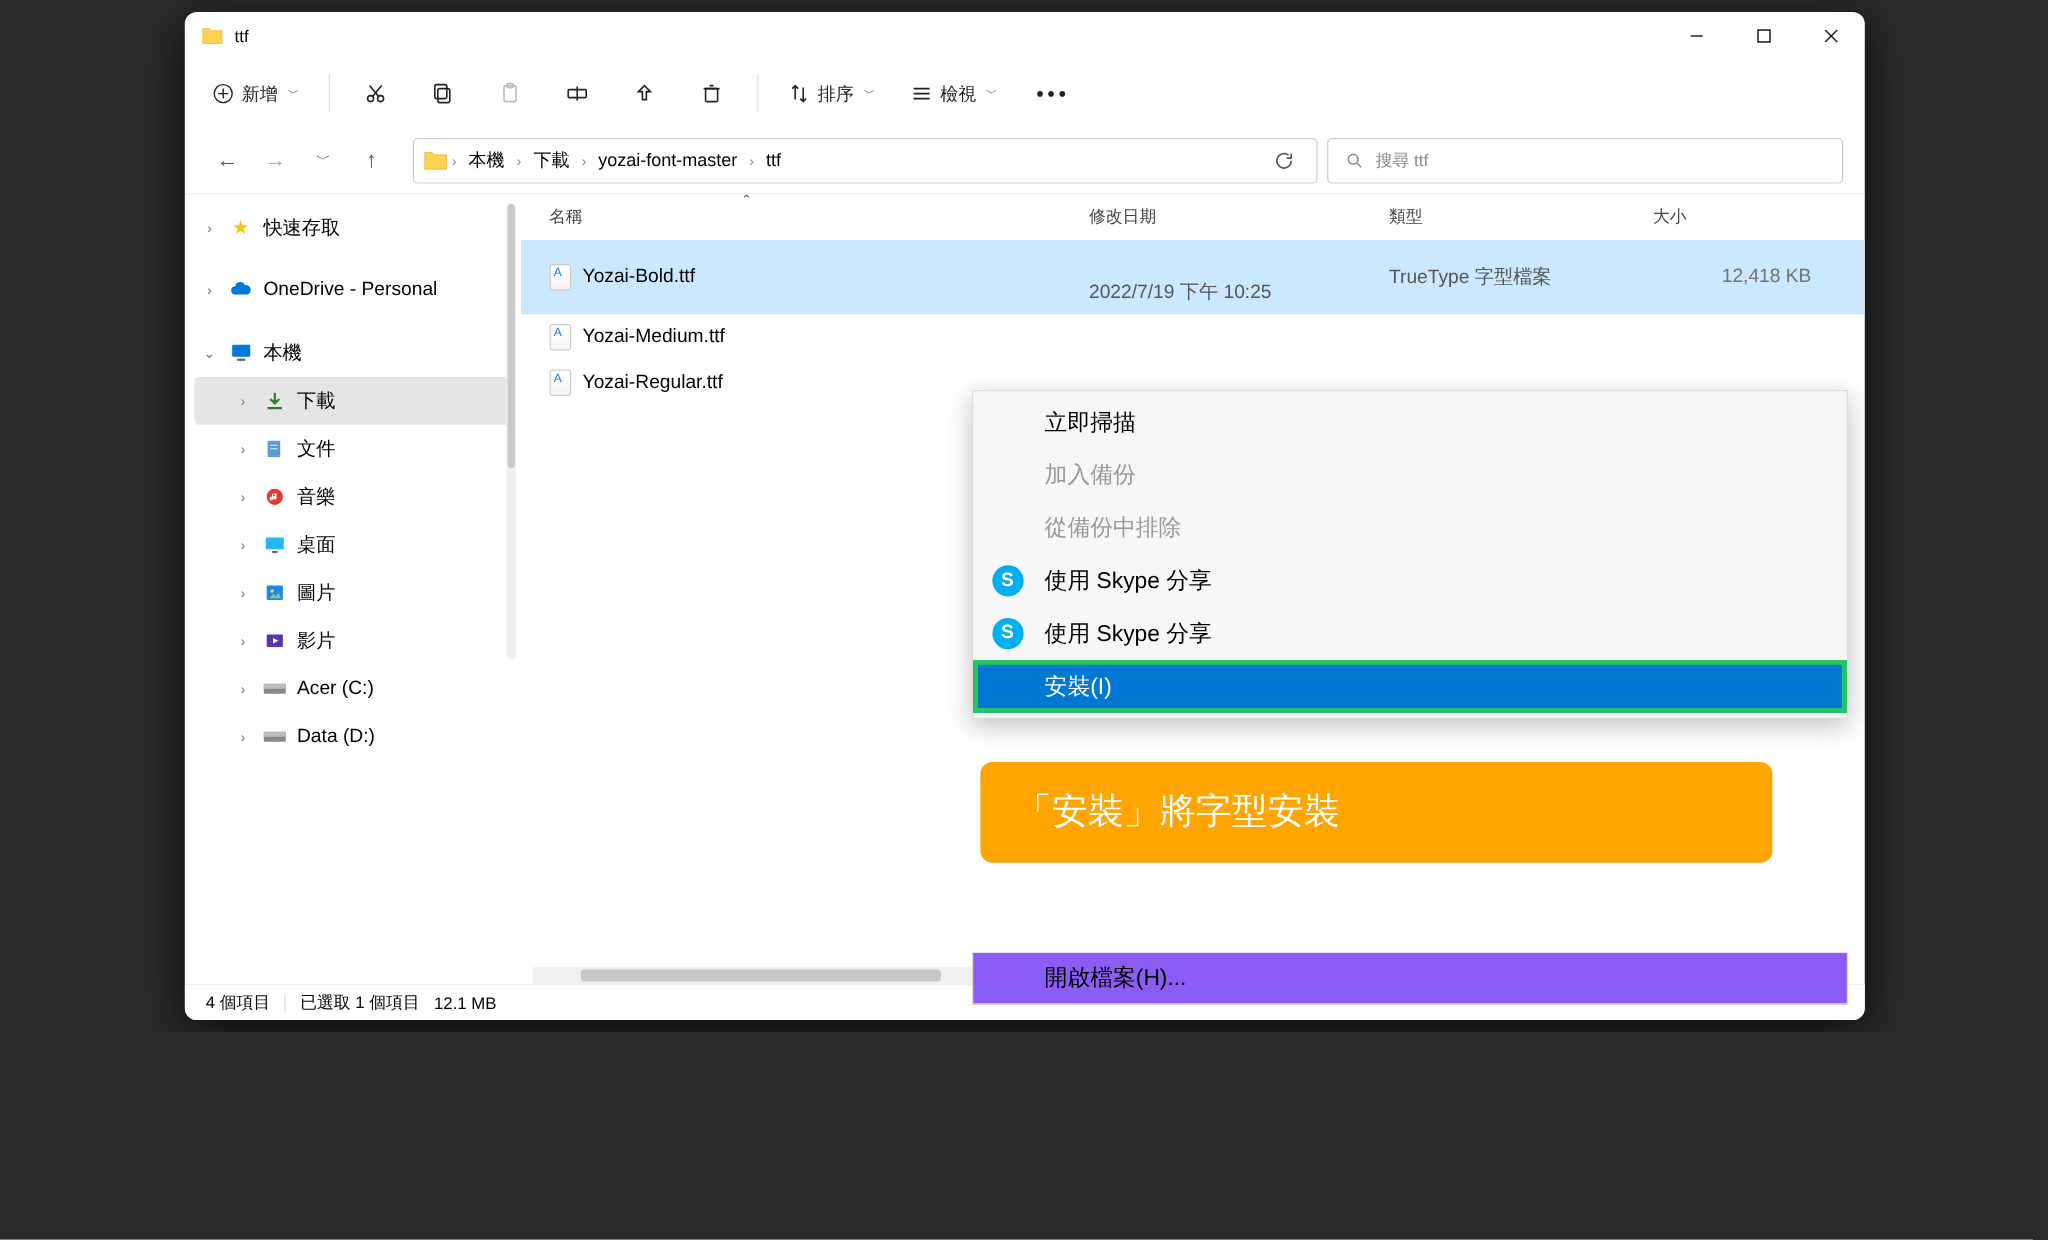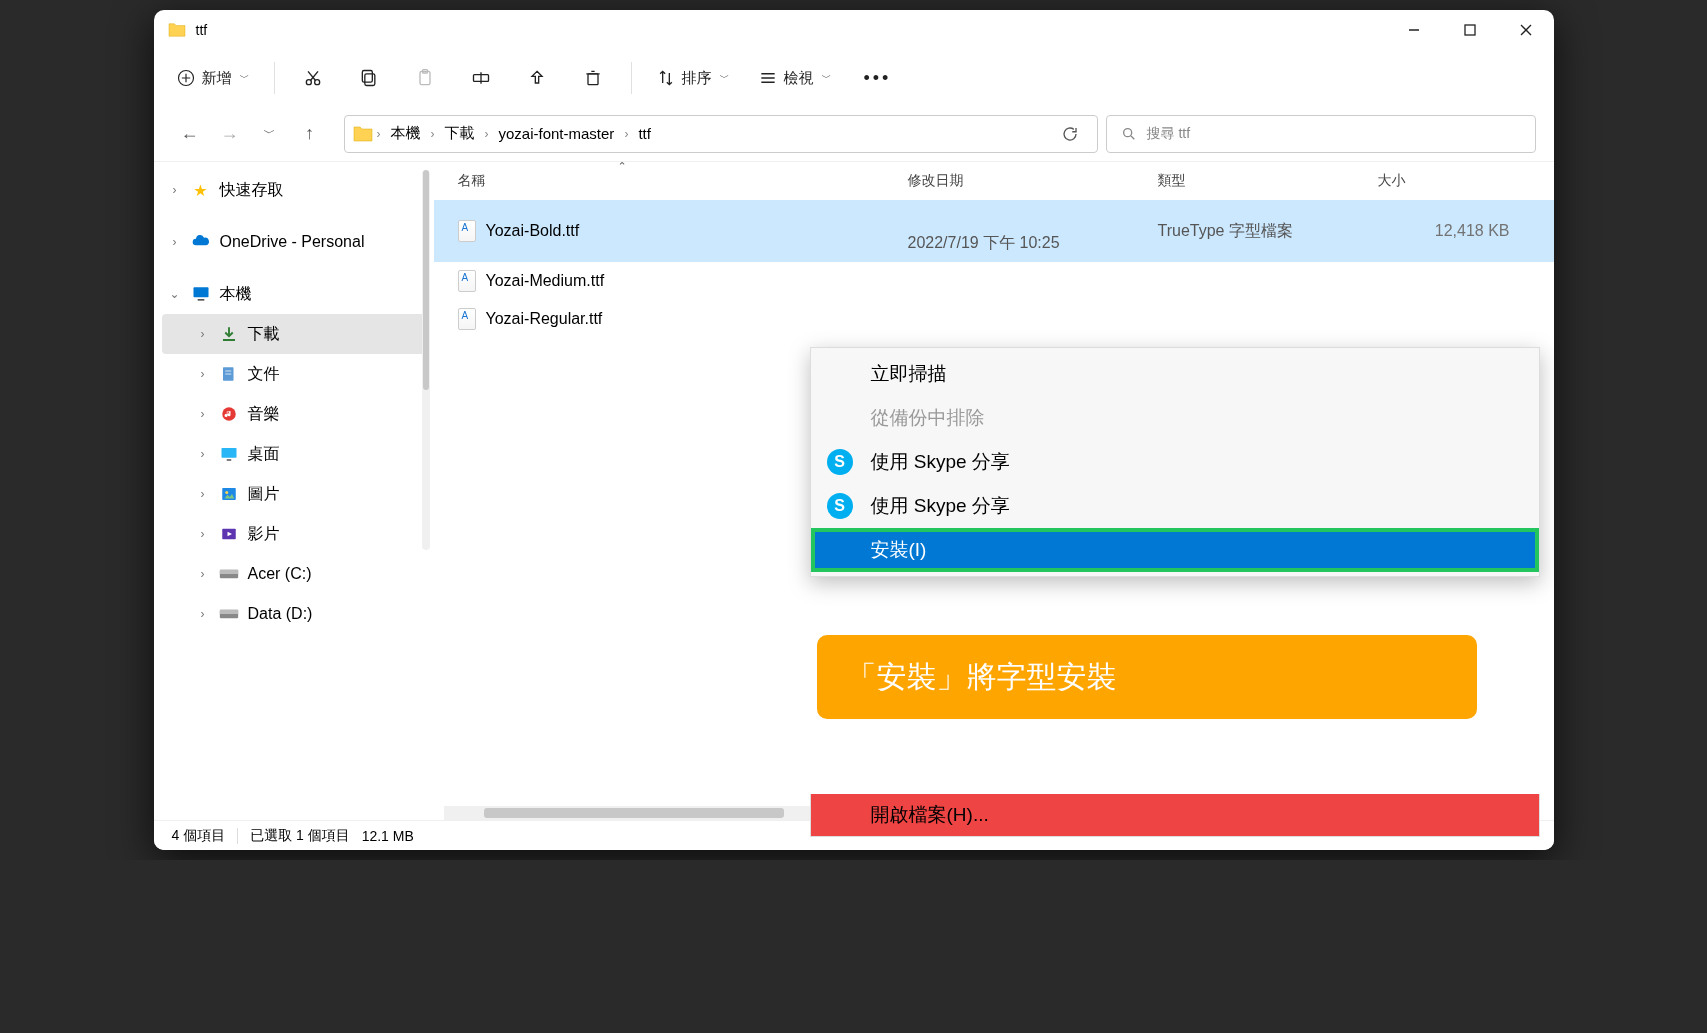--- a/index.html
+++ b/index.html
@@ -224,21 +224,20 @@
     .context-menu {
       position: absolute;
       left: 656px;
       top: 315px;
       width: 730px;
       background: #f7f7f7;
       box-shadow: 0 6px 20px rgba(0,0,0,0.25);
       border: 1px solid #ddd;
       z-index: 20;
       padding: 4px 0;
-      margin-top: 22px;
     }
     .cm-item {
       padding: 9px 60px;
       font-size: 19px;
       display: flex;
       align-items: center;
       position: relative;
     }
     .cm-item.dim { color: #999; }
     .cm-item.install {
@@ -272,21 +271,21 @@
       border-radius: 10px;
       z-index: 30;
       line-height: 1.6;
     }
     
     .cm-below {
       position: absolute;
       left: 656px;
       top: 784px;
       width: 730px;
-      background: #ef4444;
+      background: #8b5cf6;
       border: 1px solid #ddd;
       border-top: none;
       padding: 8px 60px;
       font-size: 19px;
       z-index: 15;
     }
     
     .bottom-scroll {
       position: absolute;
       bottom: 30px;
@@ -618,20 +617,21 @@
         <div class="fname">
             <span class="font-icon"></span>
             <span>Yozai-Regular.ttf</span>
           </div>
       </div>
     </div>
   </div>
 
   <div class="context-menu">
     <div class="cm-item">立即掃描</div>
+    <div class="cm-item dim">加入備份</div>
     <div class="cm-item dim">從備份中排除</div>
     <div class="cm-item">
       <span class="cm-icon">S</span>
       <span>使用 Skype 分享</span>
     </div>
     <div class="cm-item">
       <span class="cm-icon">S</span>
       <span>使用 Skype 分享</span>
     </div>
     <div class="cm-item install">安裝(I)</div>

